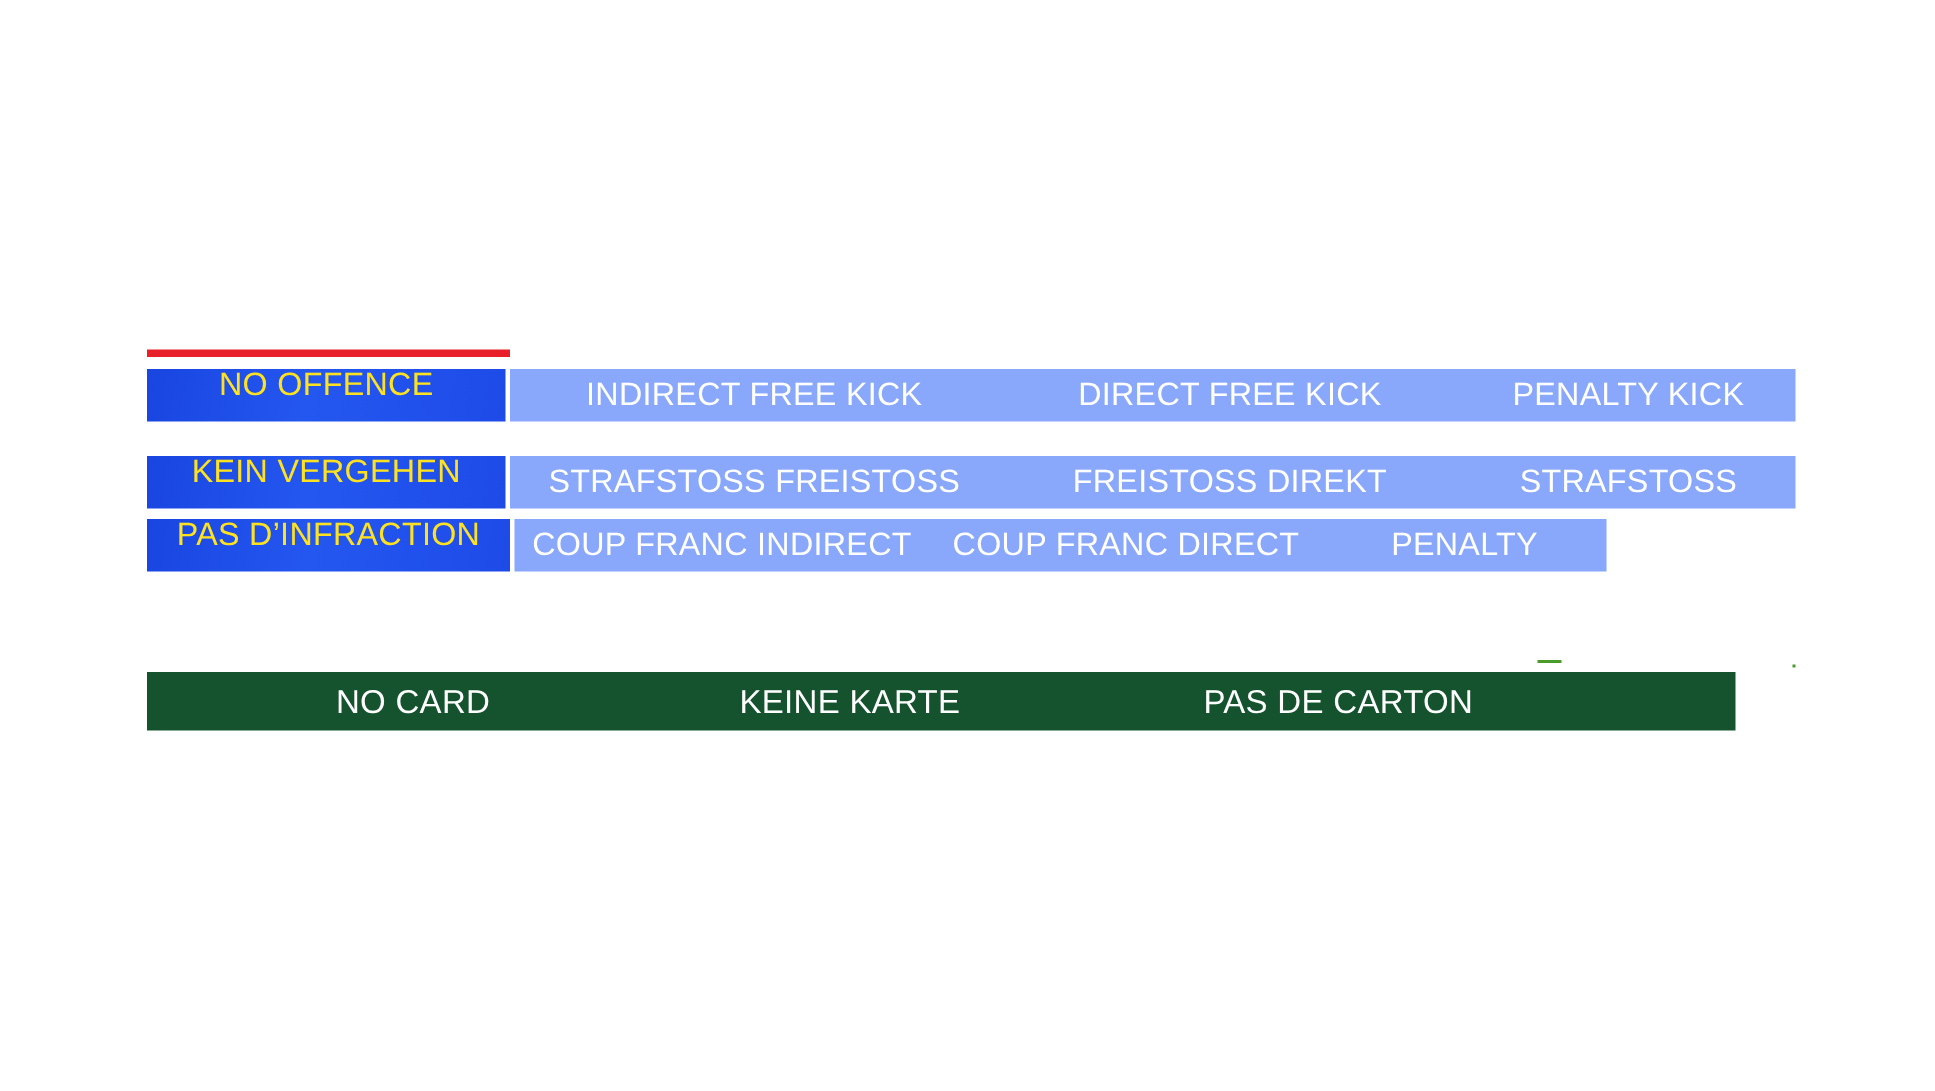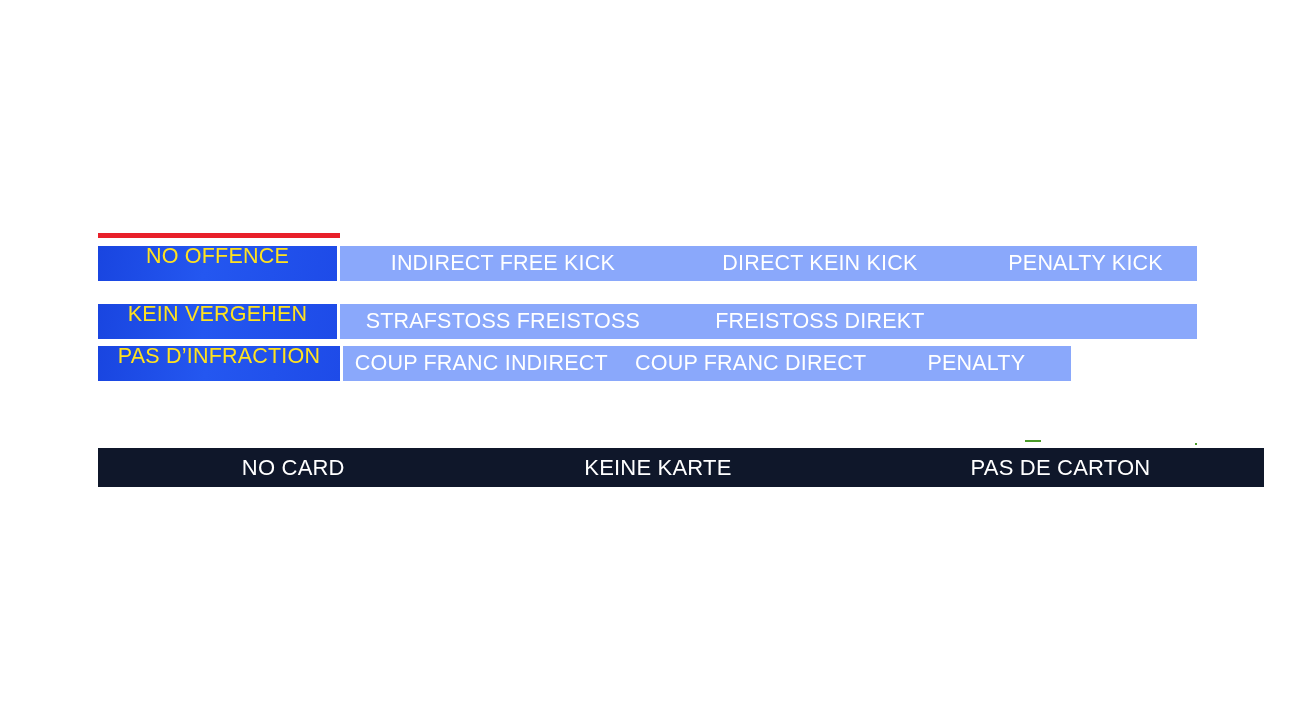--- a/index.html
+++ b/index.html
@@ -114,27 +114,26 @@
     width: 2px;
     height: 2px;
     background: #4A9B29;
   }
 
   
   .card-bar {
     position: absolute;
     left: 98px;
     top: 448px;
-    width: 1166px;
+    width: 1059px;
     height: 39px;
-    background: #0f172a;
+    background: #14532d;
     display: flex;
     align-items: center;
     box-sizing: border-box;
-    gap: 44px;
   }
   .card-seg {
     display: flex;
     align-items: center;
     justify-content: center;
     height: 100%;
   }
   .card-seg.c1 { width: 27.5%; margin-left: 3%; }
   .card-seg.c2 { width: 27.5%; }
   .card-seg.c3 { width: 34%; }
@@ -156,39 +155,42 @@
 
   <div class="offence-row r1">
     <div class="cell-dark">
       <span class="cell-dark-label">NO OFFENCE</span>
     </div>
     <div class="cell-light">
       <div class="light-seg s1">
         <span class="cell-light-label">INDIRECT FREE KICK</span>
       </div>
       <div class="light-seg s2">
-        <span class="cell-light-label">DIRECT KEIN KICK</span>
+        <span class="cell-light-label">DIRECT FREE KICK</span>
       </div>
       <div class="light-seg s3">
         <span class="cell-light-label">PENALTY KICK</span>
       </div>
     </div>
   </div>
 
   <div class="offence-row r2">
     <div class="cell-dark">
       <span class="cell-dark-label">KEIN VERGEHEN</span>
     </div>
     <div class="cell-light">
       <div class="light-seg s1">
         <span class="cell-light-label">STRAFSTOSS FREISTOSS</span>
       </div>
       <div class="light-seg s2">
         <span class="cell-light-label">FREISTOSS DIREKT</span>
       </div>
+      <div class="light-seg s3">
+        <span class="cell-light-label">STRAFSTOSS</span>
+      </div>
     </div>
   </div>
 
   <div class="offence-row r3">
     <div class="cell-dark">
       <span class="cell-dark-label">PAS D’INFRACTION</span>
     </div>
     <div class="cell-light">
       <div class="light-seg s1">
         <span class="cell-light-label">COUP FRANC INDIRECT</span>

